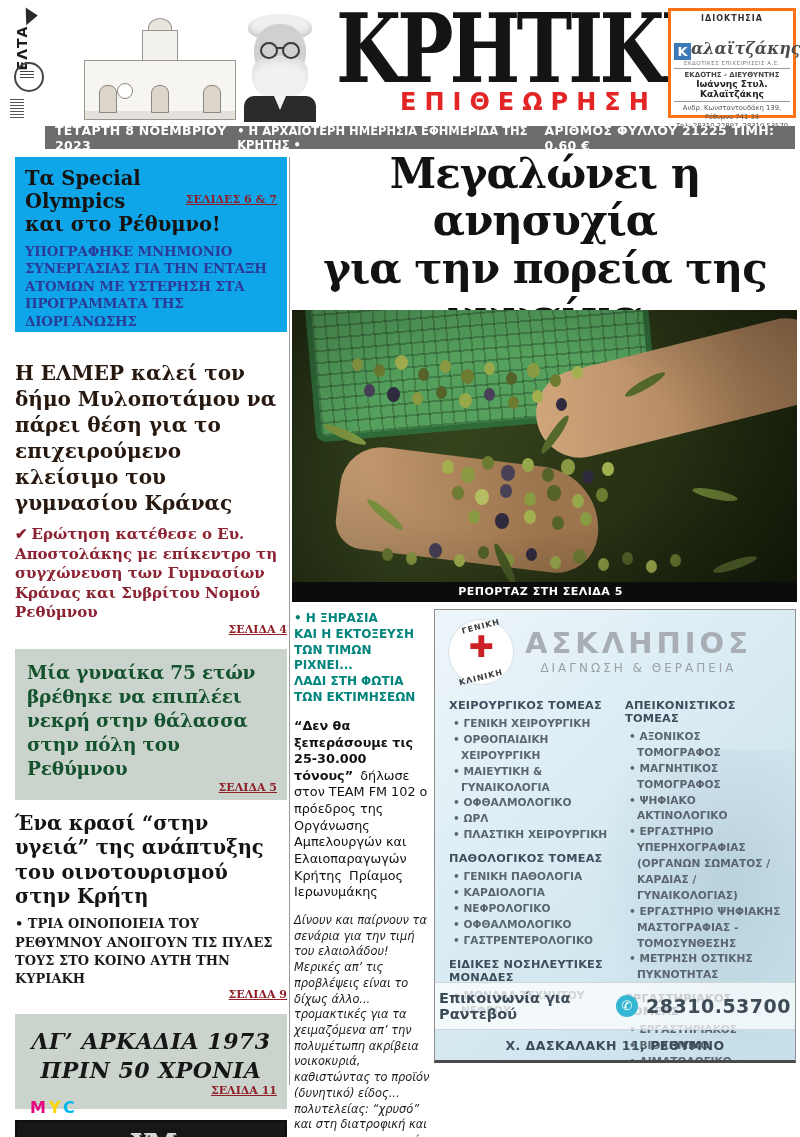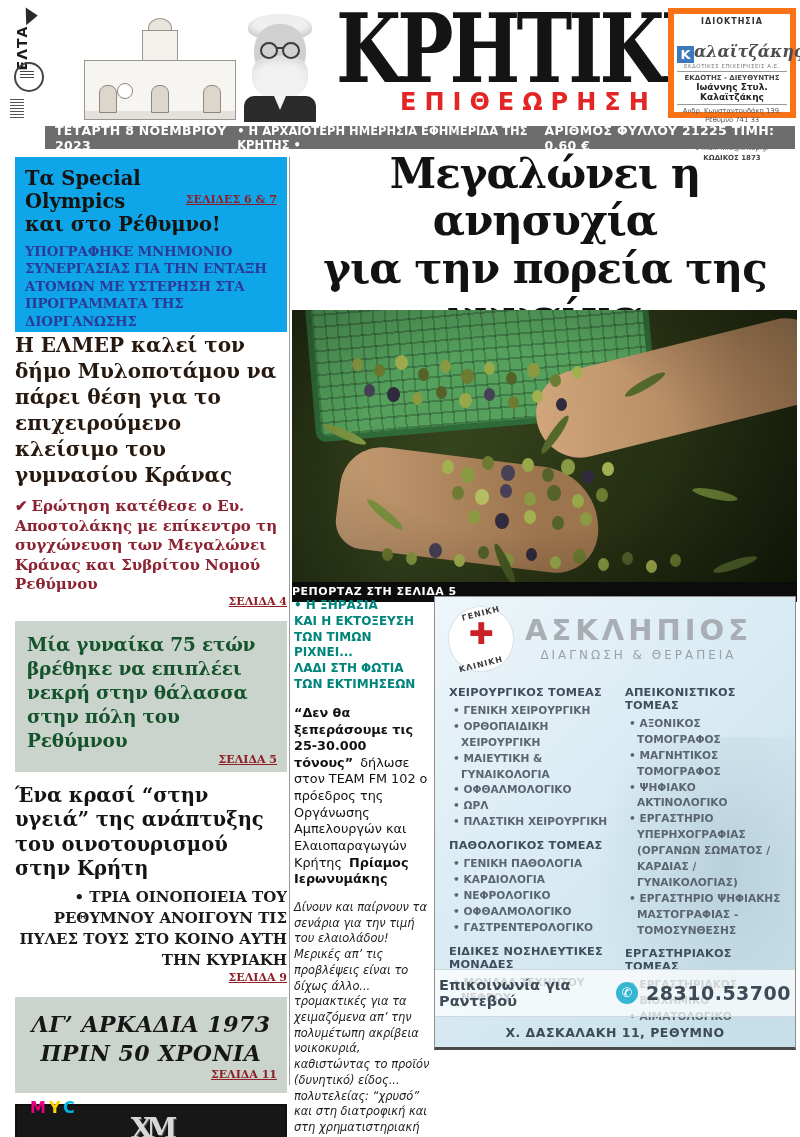--- a/index.html
+++ b/index.html
@@ -46,21 +46,21 @@
   .suit{position:absolute;left:16px;top:84px;width:72px;height:26px;background:#2b2b2b;
     border-radius:10px 10px 0 0;}
   .suit::after{content:"";position:absolute;left:30px;top:0;width:12px;height:14px;background:#f5f5f3;
     clip-path:polygon(50% 0,100% 0,50% 100%,0 0);}
   #paper-title{position:absolute;left:336px;top:2px;width:340px;
     font-family:"DejaVu Serif",serif;font-weight:bold;font-size:96px;line-height:.98;
     letter-spacing:-5px;color:#141414;transform:scaleX(.78);transform-origin:left top;
     white-space:nowrap;}
   #paper-subtitle{position:absolute;left:400px;top:88px;width:260px;text-align:left;
     font-weight:bold;font-size:24px;letter-spacing:8px;color:#e32526;white-space:nowrap;}
-  #pubbox{position:absolute;left:668px;top:8px;width:128px;height:110px;border:6px solid #f97316;
+  #pubbox{position:absolute;left:668px;top:8px;width:128px;height:110px;border:3px solid #f97316;
     background:#fff;text-align:center;padding:3px 3px;box-sizing:border-box;}
   .pub-own{font-size:8px;font-weight:bold;letter-spacing:1px;color:#333;}
   .pub-brand{margin-top:16px;font-family:"DejaVu Serif",serif;font-style:italic;font-weight:bold;
     font-size:16px;color:#4d4d4d;white-space:nowrap;}
   .kbadge{display:inline-block;width:17px;height:17px;background:#3d79b8;color:#fff;
     font-style:normal;font-family:"DejaVu Sans",sans-serif;font-size:13px;line-height:17px;
     font-weight:bold;vertical-align:-2px;}
   .pub-brandsub{font-size:5.5px;color:#777;letter-spacing:.5px;border-bottom:1px solid #999;
     padding-bottom:2px;margin-bottom:2px;}
   .pub-role{font-size:7px;font-weight:bold;color:#444;}
@@ -80,34 +80,34 @@
   #leftcol{position:absolute;left:15px;top:157px;width:272px;}
   .pageref{display:block;text-align:right;font-size:11px;font-weight:bold;color:#8e1f27;
     text-decoration:underline;font-family:"DejaVu Serif",serif;}
   .box-peach{background:#0ea5e9;padding:10px 8px 2px 10px;position:relative;}
   .s1-title{font-family:"DejaVu Serif",serif;font-weight:bold;font-size:19.5px;line-height:1.18;
     white-space:pre-line;color:#161310;width:200px;}
   .s1-page{position:absolute;right:10px;top:36px;font-size:11px;font-weight:bold;color:#8e1f27;
     text-decoration:underline;font-family:"DejaVu Serif",serif;}
   .s1-sub{margin-top:7px;font-family:"DejaVu Serif",serif;font-weight:bold;font-size:13.4px;
     line-height:1.3;color:#2b3a97;letter-spacing:-.2px;}
-  .story2{margin-top:0;}
+  .story2{margin-top:28px;}
   .s2-title{font-family:"DejaVu Serif",serif;font-weight:bold;font-size:20px;line-height:1.3;
     color:#26180f;}
   .s2-sub{margin-top:9px;font-family:"DejaVu Serif",serif;font-weight:bold;font-size:15px;
     line-height:1.3;color:#8c2332;}
   .s2-check{color:#8c2332;margin-right:4px;}
   .box-gray{margin-top:13px;background:#cbd4cc;padding:12px 10px 6px 12px;}
   .s3-title{font-family:"DejaVu Serif",serif;font-weight:bold;font-size:18.5px;line-height:1.3;
     color:#14532d;letter-spacing:-.2px;}
   .story4{margin-top:12px;}
   .s4-title{font-family:"DejaVu Serif",serif;font-weight:bold;font-size:19.5px;line-height:1.25;
     color:#141414;}
-  .s4-sub{margin-top:6px;font-family:"DejaVu Serif",serif;font-weight:bold;font-size:15px;
-    line-height:1.4;color:#1a1a1a;text-align:right;}
+  .s4-sub{margin-top:6px;font-family:"DejaVu Serif",serif;font-weight:bold;font-size:13px;
+    line-height:1.4;color:#1a1a1a;}
   .box-arc{margin-top:13px;background:#cbd4cc;padding:13px 10px 12px;text-align:center;}
   .arc-line{font-family:"DejaVu Serif",serif;font-weight:bold;font-style:italic;font-size:22px;
     line-height:1.3;color:#171717;letter-spacing:.5px;}
 
   
   .mak{margin-top:11px;border:2px solid #0f0f0f;}
   .mak-head{background:#171717;text-align:center;padding:6px 4px 7px;}
   .mak-logo{font-family:"DejaVu Serif",serif;font-weight:bold;font-size:28px;color:#d8d8d8;
     letter-spacing:-6px;text-shadow:1px 1px 0 #555;}
 
@@ -148,31 +148,31 @@
   .leaf.l1{left:30px;top:120px;transform:rotate(24deg);background:#7d9440;}
   .leaf.l2{left:330px;top:70px;transform:rotate(-30deg);}
   .leaf.l3{left:400px;top:180px;transform:rotate(12deg);background:#687c33;}
   .leaf.l4{left:240px;top:120px;transform:rotate(-55deg);}
   .leaf.l5{left:70px;top:200px;transform:rotate(40deg);background:#7d9440;}
   .leaf.l6{left:420px;top:250px;transform:rotate(-18deg);}
   .leaf.l7{left:190px;top:250px;transform:rotate(65deg);background:#485a24;}
   #photo .vignette{position:absolute;inset:0;
     background:radial-gradient(ellipse at 45% 45%,transparent 40%,rgba(0,0,0,.38) 100%);}
   #photo-caption{position:absolute;left:0;bottom:0;width:100%;height:20px;background:#0c0c0c;
-    color:#fff;font-weight:bold;font-size:11px;text-align:left;line-height:20px;
+    color:#fff;font-weight:bold;font-size:11px;text-align:center;line-height:20px;
     padding-right:8px;box-sizing:border-box;letter-spacing:.5px;}
 
   
-  #lower{position:absolute;left:294px;top:596px;width:502px;height:500px;}
+  #lower{position:absolute;left:294px;top:609px;width:502px;height:500px;}
   #textcol{position:absolute;left:0;top:2px;width:138px;}
   .teal{color:#00857c;font-weight:bold;font-size:12px;line-height:1.32;white-space:pre-line;}
   .quote{margin-top:12px;font-size:12.8px;line-height:1.3;color:#111;}
   .quote .q{font-weight:bold;}
   .quote .mid{font-weight:normal;}
-  .quote .nm{font-weight:bold;}
+  .quote .nm{font-weight:normal;}
   .quote span{margin-right:3px;}
   .lede{margin-top:12px;font-style:italic;font-size:11.4px;line-height:1.38;color:#1d1d1d;}
 
   #clinic{position:absolute;left:140px;top:0;width:362px;height:454px;box-sizing:border-box;
     border:1px solid #8f8f8f;border-bottom:3px solid #4a4a4a;
     background:linear-gradient(135deg,#eef6fa 0%,#dbecf4 40%,#c6dfe9 100%);overflow:hidden;}
   #clinic::before{content:"";position:absolute;right:-20px;top:140px;width:220px;height:320px;
     background:radial-gradient(ellipse at 60% 40%,rgba(140,170,185,.35),transparent 70%);}
   .cl-head{position:relative;display:flex;align-items:center;padding:10px 10px 2px 14px;}
   .cl-logo{position:relative;width:64px;height:64px;background:#fff;border-radius:50%;
@@ -266,21 +266,21 @@
 
     <div class="box-peach">
       <div class="s1-title">Τα Special Olympics
 και στο Ρέθυμνο!</div>
       <div class="s1-page">ΣΕΛΙΔΕΣ 6 &amp; 7</div>
       <div class="s1-sub">ΥΠΟΓΡΑΦΗΚΕ ΜΝΗΜΟΝΙΟ ΣΥΝΕΡΓΑΣΙΑΣ ΓΙΑ ΤΗΝ ΕΝΤΑΞΗ ΑΤΟΜΩΝ ΜΕ ΥΣΤΕΡΗΣΗ ΣΤΑ ΠΡΟΓΡΑΜΜΑΤΑ ΤΗΣ ΔΙΟΡΓΑΝΩΣΗΣ</div>
     </div>
 
     <div class="story2">
       <div class="s2-title">Η ΕΛΜΕΡ καλεί τον δήμο Μυλοποτάμου να πάρει θέση για το επιχειρούμενο κλείσιμο του γυμνασίου Κράνας</div>
-      <div class="s2-sub"><span class="s2-check">✔</span><span>Ερώτηση κατέθεσε ο Ευ. Αποστολάκης με επίκεντρο τη συγχώνευση των Μεγαλώνει Κράνας και Συβρίτου Νομού Ρεθύμνου</span></div>
+      <div class="s2-sub"><span class="s2-check">✔</span><span>Ερώτηση κατέθεσε ο Ευ. Αποστολάκης με επίκεντρο τη συγχώνευση των Γυμνασίων Κράνας και Συβρίτου Νομού Ρεθύμνου</span></div>
       <span class="pageref">ΣΕΛΙΔΑ 4</span>
     </div>
 
     <div class="box-gray">
       <div class="s3-title">Μία γυναίκα 75 ετών βρέθηκε να επιπλέει νεκρή στην θάλασσα στην πόλη του Ρεθύμνου</div>
       <span class="pageref">ΣΕΛΙΔΑ 5</span>
     </div>
 
     <div class="story4">
       <div class="s4-title">Ένα κρασί “στην υγειά” της ανάπτυξης του οινοτουρισμού στην Κρήτη</div>
@@ -378,20 +378,21 @@
           </ul>
         </div>
         <div class="cl-col right">
           <div class="cl-sec">ΑΠΕΙΚΟΝΙΣΤΙΚΟΣ ΤΟΜΕΑΣ</div>
           <ul class="cl-ul">
             <li>ΑΞΟΝΙΚΟΣ ΤΟΜΟΓΡΑΦΟΣ</li>
             <li>ΜΑΓΝΗΤΙΚΟΣ ΤΟΜΟΓΡΑΦΟΣ</li>
             <li>ΨΗΦΙΑΚΟ ΑΚΤΙΝΟΛΟΓΙΚΟ</li>
             <li>ΕΡΓΑΣΤΗΡΙΟ ΥΠΕΡΗΧΟΓΡΑΦΙΑΣ (ΟΡΓΑΝΩΝ ΣΩΜΑΤΟΣ / ΚΑΡΔΙΑΣ / ΓΥΝΑΙΚΟΛΟΓΙΑΣ)</li>
             <li>ΕΡΓΑΣΤΗΡΙΟ ΨΗΦΙΑΚΗΣ ΜΑΣΤΟΓΡΑΦΙΑΣ - ΤΟΜΟΣΥΝΘΕΣΗΣ</li>
+            <li>ΜΕΤΡΗΣΗ ΟΣΤΙΚΗΣ ΠΥΚΝΟΤΗΤΑΣ</li>
           </ul>
           <div class="cl-sec">ΕΡΓΑΣΤΗΡΙΑΚΟΣ ΤΟΜΕΑΣ</div>
           <ul class="cl-ul">
             <li>ΕΡΓΑΣΤΗΡΙΑΚΟΣ</li>
             <li>ΒΙΟΧΗΜΙΚΟ</li>
             <li>ΑΙΜΑΤΟΛΟΓΙΚΟ</li>
 
           </ul>
         </div>
       </div>

